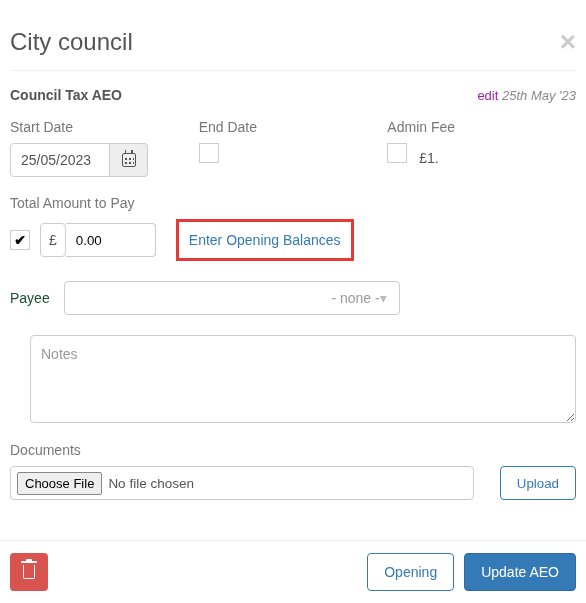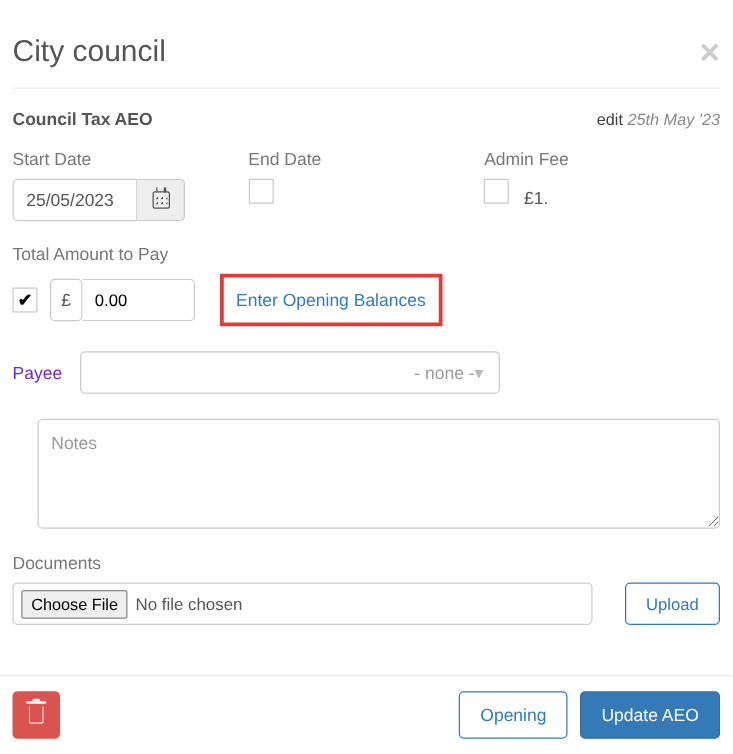--- a/index.html
+++ b/index.html
@@ -33,21 +33,21 @@
     line-height: 1;
   }
   .sub-header {
     display: flex;
     justify-content: space-between;
     align-items: baseline;
     padding: 16px 0 6px 0;
   }
   .sub-header strong { font-weight: 700; color: #555; }
   .sub-header .meta { font-size: 13px; }
-  .sub-header .meta .edit { color: #404040; cursor: pointer; }
+  .sub-header .meta .edit { color: #a21caf; cursor: pointer; }
   .sub-header .meta .date { font-style: italic; color: #888; }
 
   .row { display: flex; padding-top: 10px; }
   .col { flex: 1 1 0; padding-right: 10px; }
   .label { color: #777; font-size: 14px; margin-bottom: 8px; display: block; }
 
   .input-group { display: flex; }
   .input-text {
     border: 1px solid #ccc;
     background: #fff;
@@ -231,21 +231,21 @@
           <input class="amount-input" value="0.00" style="">
         </div>
       </div>
       <div class="balances-link">
         <a>Enter Opening Balances</a>
       </div>
     </div>
   </div>
 
   <div class="payee-row">
-    <span style="color:#6d28d9;">Payee</span>
+    <span style="color:#14532d;">Payee</span>
     <div class="select">
       <span>- none -</span>
       <span class="caret">▾</span>
     </div>
   </div>
 
   <div class="notes-row">
     <textarea class="notes" placeholder="Notes" style=""></textarea>
   </div>
 

